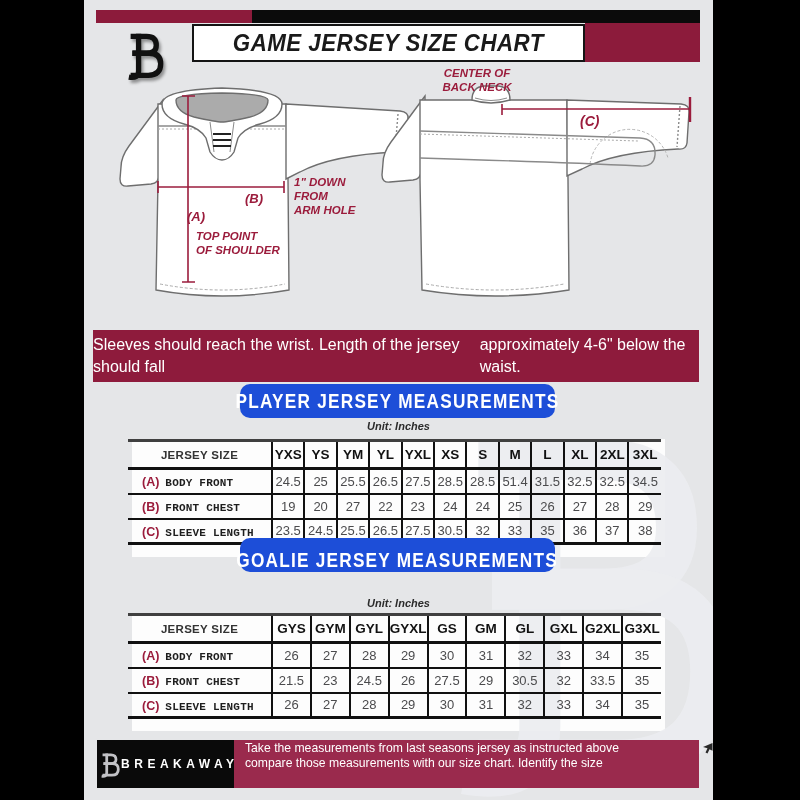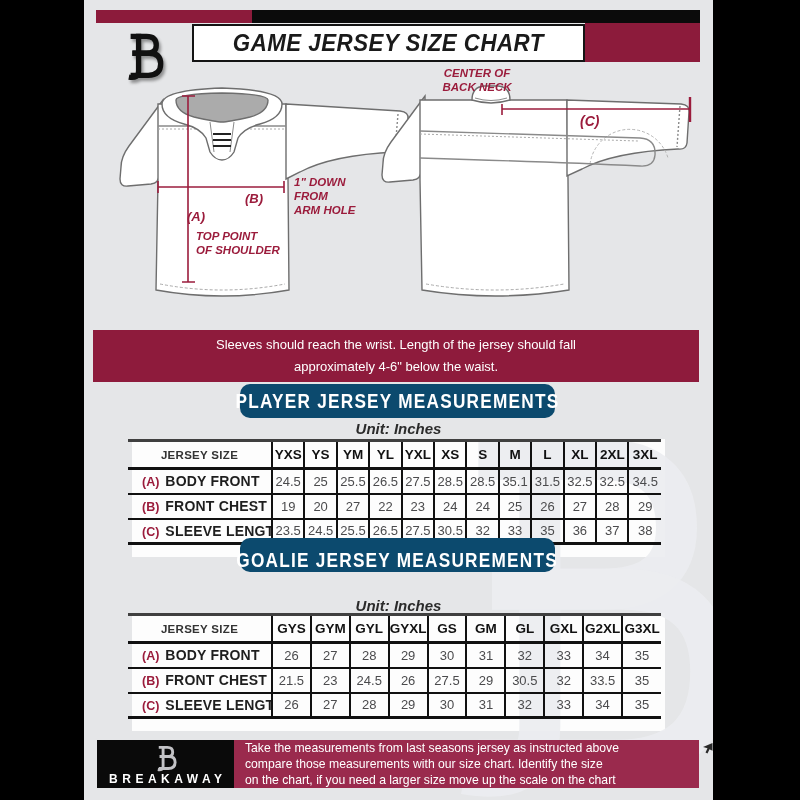--- a/index.html
+++ b/index.html
@@ -23,55 +23,55 @@
 
   .title-box{position:absolute;left:108px;top:24px;width:393px;height:38px;background:#fff;
              border:2px solid #141414;display:flex;align-items:center;justify-content:center;z-index:3;font-style:italic;}
   .title-text{font-size:23px;font-weight:700;letter-spacing:.5px;color:#1A1A1A;white-space:nowrap;
               transform:scaleX(.97);}
   .title-maroon-block{position:absolute;left:501px;top:23px;width:115px;height:39px;background:#8C1B3B;z-index:3;}
 
   .diagram{position:absolute;left:0;top:60px;width:629px;height:268px;z-index:3;}
 
   .notice{position:absolute;left:9px;top:330px;width:606px;height:52px;background:#8E1B3C;z-index:3;
-          display:flex;flex-direction:column;align-items:center;justify-content:center;
-          color:#fff;font-size:13px;line-height:22px;font-weight:400;text-align:right;}
-
-  .pill{position:absolute;left:156px;width:315px;height:34px;background:#0c4a6e;border-radius:10px;
+          display:flex;flex-direction:row;align-items:center;justify-content:center;
+          color:#fff;font-size:16px;line-height:22px;font-weight:400;text-align:left;}
+
+  .pill{position:absolute;left:156px;width:315px;height:34px;background:#1d4ed8;border-radius:10px;
         display:flex;align-items:center;justify-content:center;z-index:3;}
   .player-pill{top:384px;} .goalie-pill{top:538px;align-items:flex-end;}
   .condensed{color:#fff;font-size:21px;font-weight:700;letter-spacing:1.5px;white-space:nowrap;
              transform:scaleX(.82);}
 
   .unit{position:absolute;left:0;width:629px;height:16px;text-align:center;z-index:3;
-        font-size:15px;font-style:italic;font-weight:700;color:#2B2B2B;}
+        font-size:11px;font-style:italic;font-weight:700;color:#2B2B2B;}
   .player-unit{top:420px;} .goalie-unit{top:597px;}
 
   .size-table{position:absolute;left:44px;width:533px;border-collapse:collapse;table-layout:fixed;
               background:transparent;z-index:3;border-top:3px solid #404040;border-bottom:3px solid #111;}
   .player-table{top:439px;} .goalie-table{top:613px;}
   .size-table thead tr{height:28px;border-bottom:3px solid #111;}
   .size-table tbody tr{height:25px;}
   .size-table tbody tr:not(:last-child){border-bottom:2px solid #111;}
   .size-table th:nth-child(n+2),.size-table td:nth-child(n+2){border-left:2px solid #111;}
   .size-table col.label-col{width:144px;}
   .size-table th,.size-table td{padding:0;text-align:center;vertical-align:middle;overflow:hidden;}
   .hdr-label{font-size:11.5px;font-weight:600;color:#333;letter-spacing:.3px;}
   .size-cell{font-size:13.5px;font-weight:700;color:#111;}
   .value-cell{font-size:13px;font-weight:400;color:#4B4B4D;}
   .label-cell{text-align:left !important;padding-left:14px !important;white-space:nowrap;}
   .row-key{color:#9B1C3C;font-weight:700;font-size:12.5px;margin-right:6px;}
-  .row-label{color:#1E1E1E;font-weight:700;font-size:14px;letter-spacing:.2px;}
+  .row-label{color:#1E1E1E;font-weight:700;font-size:11px;letter-spacing:.2px;font-family:Liberation Mono, monospace;}
 
   .footer-black{position:absolute;left:13px;top:740px;width:137px;height:48px;background:#0A0A0A;z-index:3;
-                display:flex;align-items:center;justify-content:center;flex-direction:column;}
+                display:flex;align-items:center;justify-content:center;}
   .brand-text{color:#fff;font-size:12px;font-weight:700;letter-spacing:4.5px;margin-right:-4.5px;}
   .footer-maroon{position:absolute;left:150px;top:740px;width:465px;height:48px;background:#9A2A4D;z-index:3;
                  color:#fff;font-size:12.2px;line-height:15.4px;padding:1px 0 0 11px;
-                 display:flex;flex-direction:column;justify-content:space-between;}
+                 display:flex;flex-direction:column;justify-content:flex-start;}
   .cursor{position:absolute;left:619px;top:743px;width:10px;height:11px;z-index:4;}
 </style>
 </head>
 <body>
 
 <div class="canvas">
   <div class="panel">
 
     <div class="table-bg player-bg"></div>
     <div class="table-bg goalie-bg"></div>
@@ -214,21 +214,21 @@
         <tbody>
           <tr>
             <td class="label-cell"><span class="row-key">(A)</span><span class="row-label">BODY FRONT</span></td>
             <td class="value-cell">24.5</td>
             <td class="value-cell">25</td>
             <td class="value-cell">25.5</td>
             <td class="value-cell">26.5</td>
             <td class="value-cell">27.5</td>
             <td class="value-cell">28.5</td>
             <td class="value-cell">28.5</td>
-            <td class="value-cell">35.1</td>
+            <td class="value-cell">51.4</td>
             <td class="value-cell">31.5</td>
             <td class="value-cell">32.5</td>
             <td class="value-cell">32.5</td>
             <td class="value-cell">34.5</td>
           </tr>
           <tr>
             <td class="label-cell"><span class="row-key">(B)</span><span class="row-label">FRONT CHEST</span></td>
             <td class="value-cell">19</td>
             <td class="value-cell">20</td>
             <td class="value-cell">27</td>
@@ -342,21 +342,20 @@
           <path d="M 21 6 L 21 48 Q 21 57 10 55"></path>
           <path d="M 12 9 L 30 9 Q 41 9 41 19 Q 41 28 30 28 L 14 28"></path>
           <path d="M 14 28 L 33 28 Q 46 28 46 40 Q 46 53 32 53 L 12 53"></path>
         </g>
       </svg>
       <span class="brand-text">BREAKAWAY</span>
     </div>
     <div class="footer-maroon">
       <div>Take the measurements from last seasons jersey as instructed above</div>
       <div>compare those measurements  with our size chart. Identify the size</div>
-      <div>on the chart, if you need a larger size move up the scale on the chart</div>
     </div>
 
     <svg class="cursor" viewBox="0 0 10 11">
       <path d="M 9.5 0 L 0 4 L 4.5 5.2 L 2.5 9.5 L 4.5 10.5 L 6.5 6.2 L 9.5 7.8 Z" fill="#2A2A2A"></path>
     </svg>
 
   </div>
 </div>
 
 </body></html>

